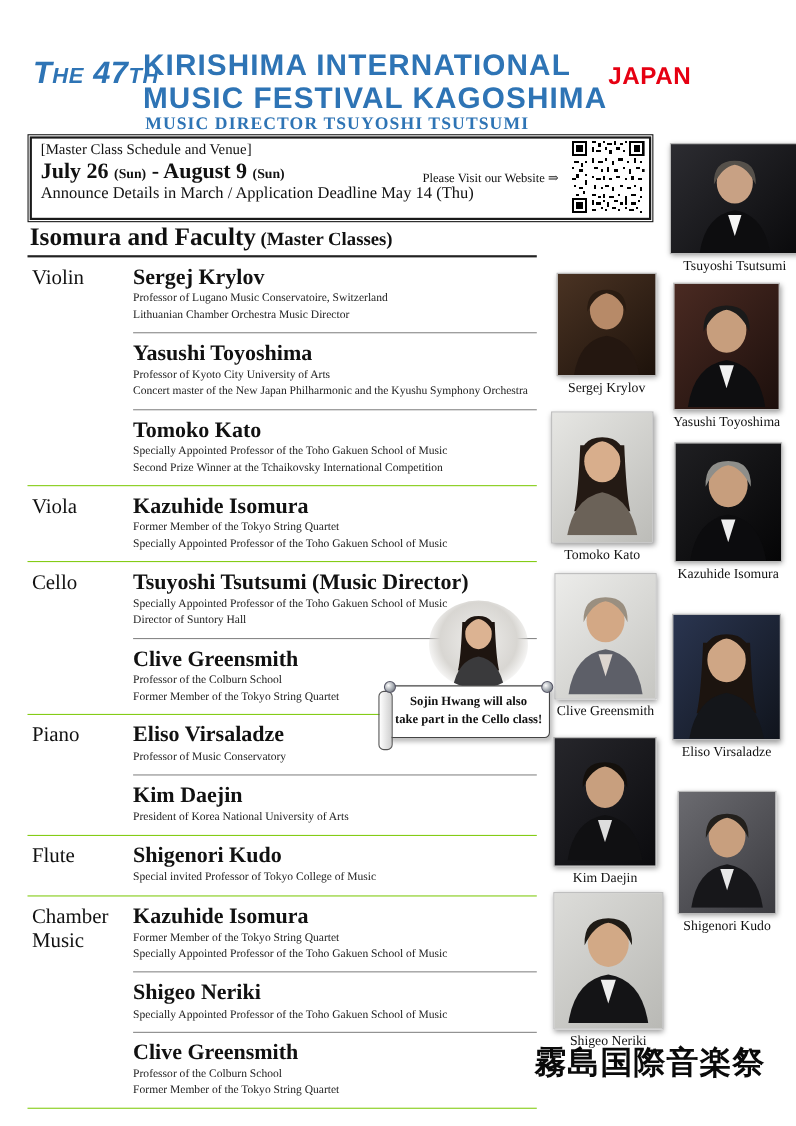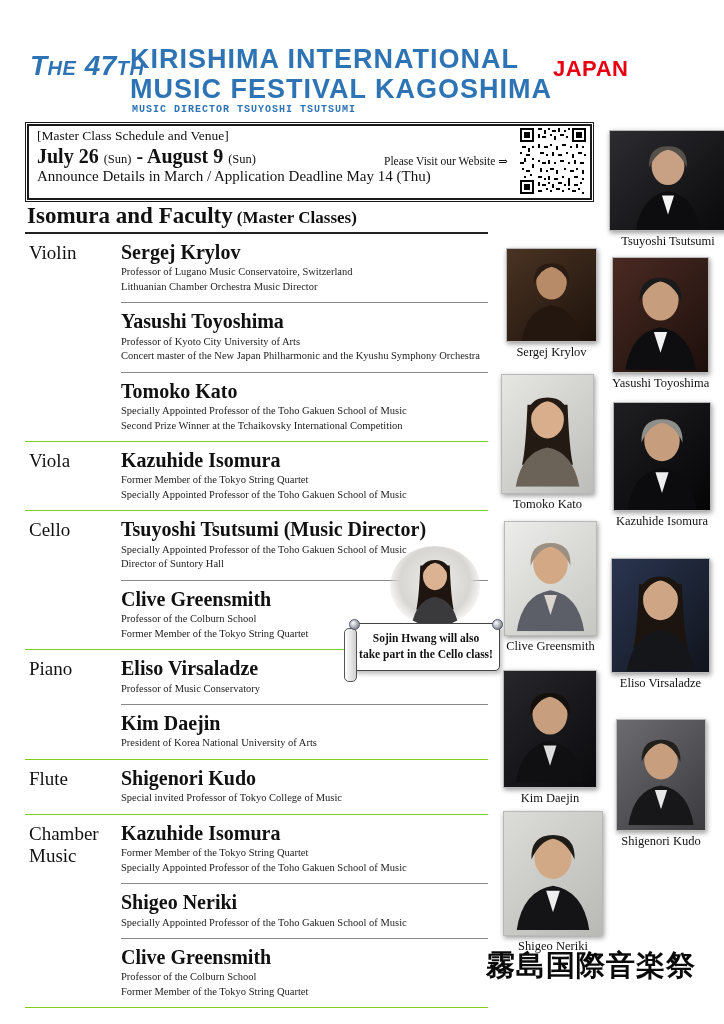--- a/index.html
+++ b/index.html
@@ -6,31 +6,31 @@
   .page{position:relative;width:724px;height:1024px;background:#ffffff;overflow:hidden;
         font-family:"Liberation Serif","DejaVu Serif",serif;color:#111;}
 
   
   .hdr-the{position:absolute;left:30px;top:50px;font-family:"Liberation Sans","DejaVu Sans",sans-serif;
            font-weight:bold;color:#2E74B5;font-size:28px;font-variant:small-caps;letter-spacing:.5px;font-style:italic;}
   .hdr-l1{position:absolute;left:130px;top:44px;font-family:"Liberation Sans","DejaVu Sans",sans-serif;
           font-weight:bold;color:#2E74B5;font-size:27px;letter-spacing:1px;}
   .hdr-l2{position:absolute;left:130px;top:74px;font-family:"Liberation Sans","DejaVu Sans",sans-serif;
           font-weight:bold;color:#2E74B5;font-size:27px;letter-spacing:1px;}
-  .hdr-l3{position:absolute;left:132px;top:104px;font-family:Liberation Mono, monospace;
-          font-weight:bold;color:#2E74B5;font-size:10px;letter-spacing:1px;}
+  .hdr-l3{position:absolute;left:132px;top:104px;font-family:Liberation Serif, serif;
+          font-weight:bold;color:#2E74B5;font-size:16px;letter-spacing:1px;}
   .hdr-japan{position:absolute;left:553px;top:56px;font-family:"Liberation Sans","DejaVu Sans",sans-serif;
           font-weight:bold;color:#E60012;font-size:22px;letter-spacing:.5px;}
 
   
   .sbox{position:absolute;left:25px;top:122px;width:565px;height:76px;border:1px solid #1a1a1a;padding:1px;}
   .sbox-in{position:relative;width:100%;height:100%;border:2px solid #1a1a1a;box-sizing:border-box;padding:2px 8px;}
   .sbox-label{font-size:13.5px;line-height:1.25;}
   .sbox-dates{font-size:20px;font-weight:bold;line-height:1.1;}
-  .sbox-dates .day{font-size:12.5px;font-weight:normal;}
+  .sbox-dates .day{font-size:12.5px;font-weight:bold;}
   .sbox-venue{font-size:13.5px;line-height:1.2;}
   .sbox-announce{font-size:15px;line-height:1.2;}
   .sbox-web{position:absolute;left:355px;top:28px;font-size:11.5px;}
   .qr{position:absolute;right:4px;top:2px;width:66px;height:66px;}
 
   
   .courses{position:absolute;left:25px;top:203px;width:463px;}
   .c-head{border-bottom:2px solid #222;padding:0 0 3px 2px;}
   .c-head .t{font-size:23px;font-weight:bold;}
   .c-head .s{font-size:17px;font-weight:bold;}

